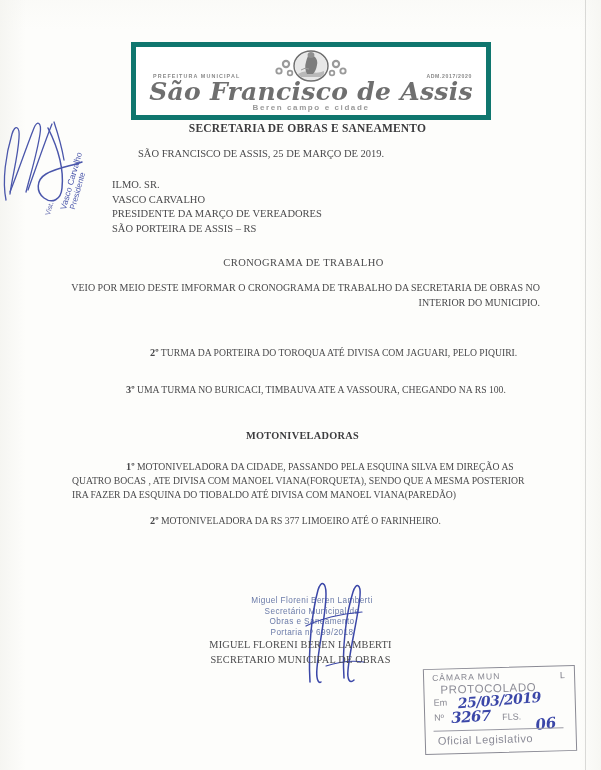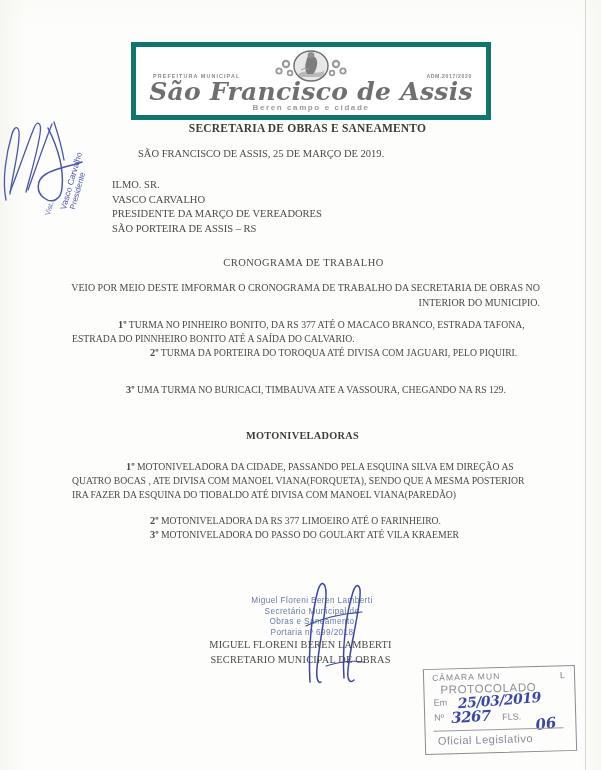--- a/index.html
+++ b/index.html
@@ -365,51 +365,43 @@
   <div class="doc-text" id="addressee">
     <div>ILMO. SR.</div>
     <div>VASCO CARVALHO</div>
     <div>PRESIDENTE DA MARÇO DE VEREADORES</div>
     <div>SÃO PORTEIRA DE ASSIS – RS</div>
   </div>
 
   <div class="doc-text" id="cronograma-title">CRONOGRAMA  DE TRABALHO</div>
   <div class="doc-text" id="intro-par">VEIO POR MEIO DESTE IMFORMAR O CRONOGRAMA DE TRABALHO DA SECRETARIA DE OBRAS NO INTERIOR DO MUNICIPIO.</div>
 
-  <div class="doc-text turma-block" id="turma-1">
-    <span class="indent"></span><span class="item-num">1º</span>
-    <span>TURMA NO PINHEIRO BONITO, DA RS 377 ATÉ O MACACO BRANCO, ESTRADA TAFONA, ESTRADA DO PINNHEIRO BONITO ATÉ A SAÍDA DO CALVARIO.</span>
-  </div>
 
   <div class="doc-text turma-block" id="turma-2">
     <span class="indent-sm" style="width:78px"></span><span class="item-num">2º</span>
     <span>TURMA DA PORTEIRA DO TOROQUA ATÉ DIVISA COM JAGUARI, PELO PIQUIRI.</span>
   </div>
 
   <div class="doc-text turma-block" id="turma-3">
     <span class="indent" style="width:54px"></span><span class="item-num">3º</span>
-    <span>UMA TURMA NO BURICACI, TIMBAUVA ATE A VASSOURA, CHEGANDO NA RS 129.</span>
+    <span>UMA TURMA NO BURICACI, TIMBAUVA ATE A VASSOURA, CHEGANDO NA RS 100.</span>
   </div>
 
   <div class="doc-text" id="motoniveladoras-title">MOTONIVELADORAS</div>
 
   <div class="doc-text turma-block" id="moto-1">
     <span class="indent" style="width:54px"></span><span class="item-num">1º</span>
     <span>MOTONIVELADORA DA CIDADE, PASSANDO PELA ESQUINA SILVA EM DIREÇÃO AS QUATRO BOCAS , ATE DIVISA COM MANOEL VIANA(FORQUETA), SENDO QUE A MESMA POSTERIOR IRA FAZER DA ESQUINA DO TIOBALDO ATÉ DIVISA COM MANOEL VIANA(PAREDÃO)</span>
   </div>
 
   <div class="doc-text turma-block" id="moto-2">
     <span class="indent" style="width:78px"></span><span class="item-num">2º</span>
     <span>MOTONIVELADORA DA RS 377 LIMOEIRO ATÉ O  FARINHEIRO.</span>
   </div>
 
-  <div class="doc-text turma-block" id="moto-3">
-    <span class="indent" style="width:78px"></span><span class="item-num">3º</span>
-    <span>MOTONIVELADORA DO PASSO DO GOULART ATÉ VILA KRAEMER</span>
-  </div>
 
   <div id="stamp-sig">
     <div>Miguel Floreni Beren Lamberti</div>
     <div>Secretário Municipal de</div>
     <div>Obras e Saneamento</div>
     <div>Portaria nº 699/2018</div>
   </div>
 
   <svg id="signature-scrawl" viewBox="0 0 110 110">
     <g fill="none" stroke="#3b47a8" stroke-width="1.5" stroke-linecap="round">

